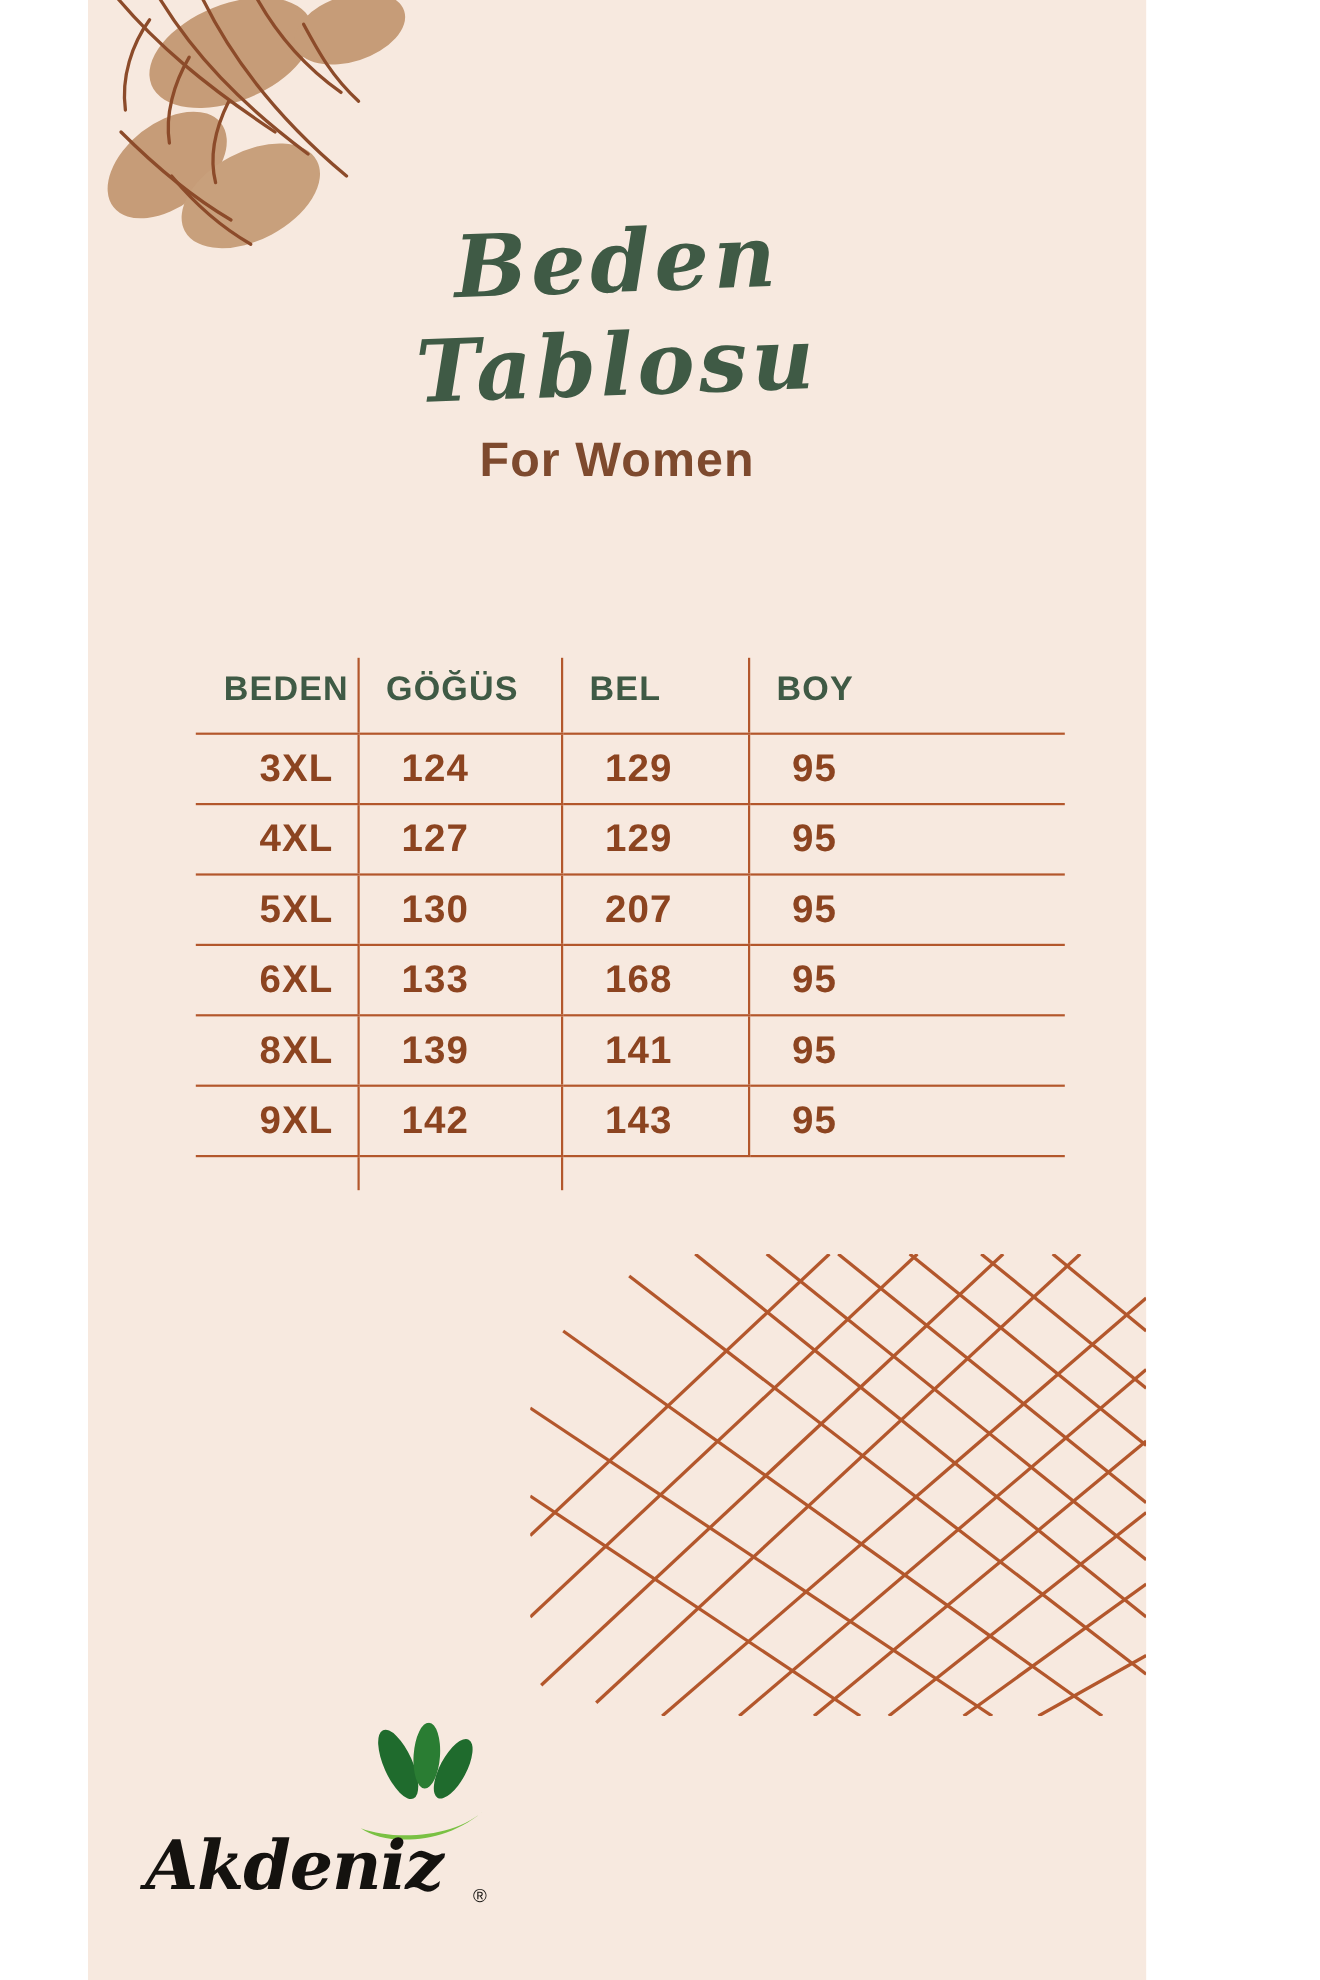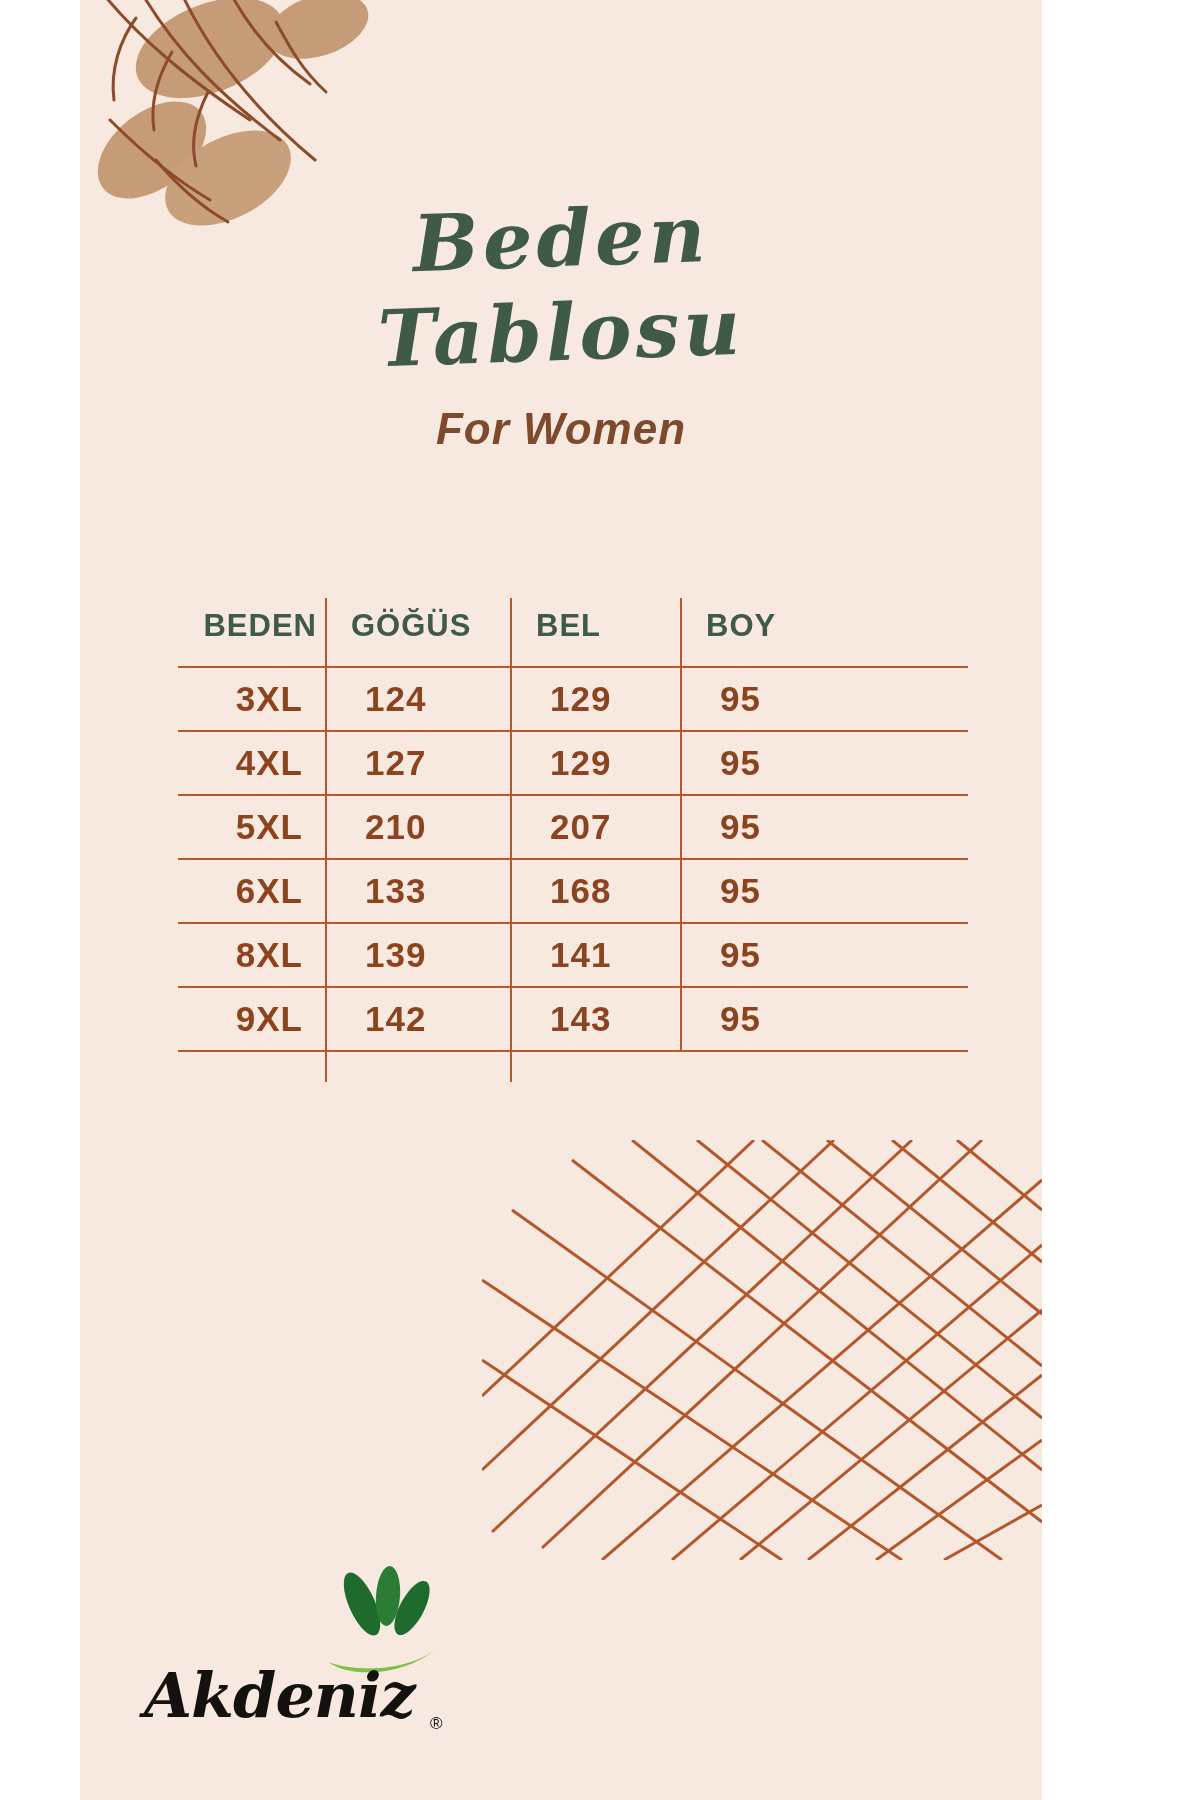--- a/index.html
+++ b/index.html
@@ -68,27 +68,26 @@
   .title-line1 {
     font-size: 78px;
     transform: rotate(-2deg);
   }
   .title-line2 {
     font-size: 78px;
     margin-top: 16px;
     transform: rotate(-2deg);
   }
   .title-sub {
-    margin-top: 32px;
+    margin-top: 22px;
     color: #7e4a2e;
     font-family: "Liberation Sans", sans-serif;
     font-size: 44px;
     font-weight: bold;
     letter-spacing: 1px;
-    font-style: italic;
   }
 
   
   #size-table {
     position: absolute;
     left: 98px;
     top: 598px;
     width: 790px;
     border-collapse: collapse;
   }
@@ -142,21 +141,21 @@
   
   #logo-block {
     position: absolute;
     left: 40px;
     bottom: 44px;
     width: 420px;
     height: 190px;
   }
   .logo-word {
     position: absolute;
-    left: 24px;
+    left: 12px;
     bottom: 24px;
     color: #14120f;
     font-family: "DejaVu Serif", serif;
     font-style: italic;
     font-weight: bold;
     font-size: 62px;
     letter-spacing: -1px;
   }
   .logo-reg {
     position: absolute;
@@ -256,21 +255,21 @@
           <td class="c-boy">95</td>
         </tr>
         <tr>
           <td class="c-beden">4XL</td>
           <td class="c-gogus">127</td>
           <td class="c-bel">129</td>
           <td class="c-boy">95</td>
         </tr>
         <tr>
           <td class="c-beden">5XL</td>
-          <td class="c-gogus">210</td>
+          <td class="c-gogus">130</td>
           <td class="c-bel">207</td>
           <td class="c-boy">95</td>
         </tr>
         <tr>
           <td class="c-beden">6XL</td>
           <td class="c-gogus">133</td>
           <td class="c-bel">168</td>
           <td class="c-boy">95</td>
         </tr>
         <tr>

